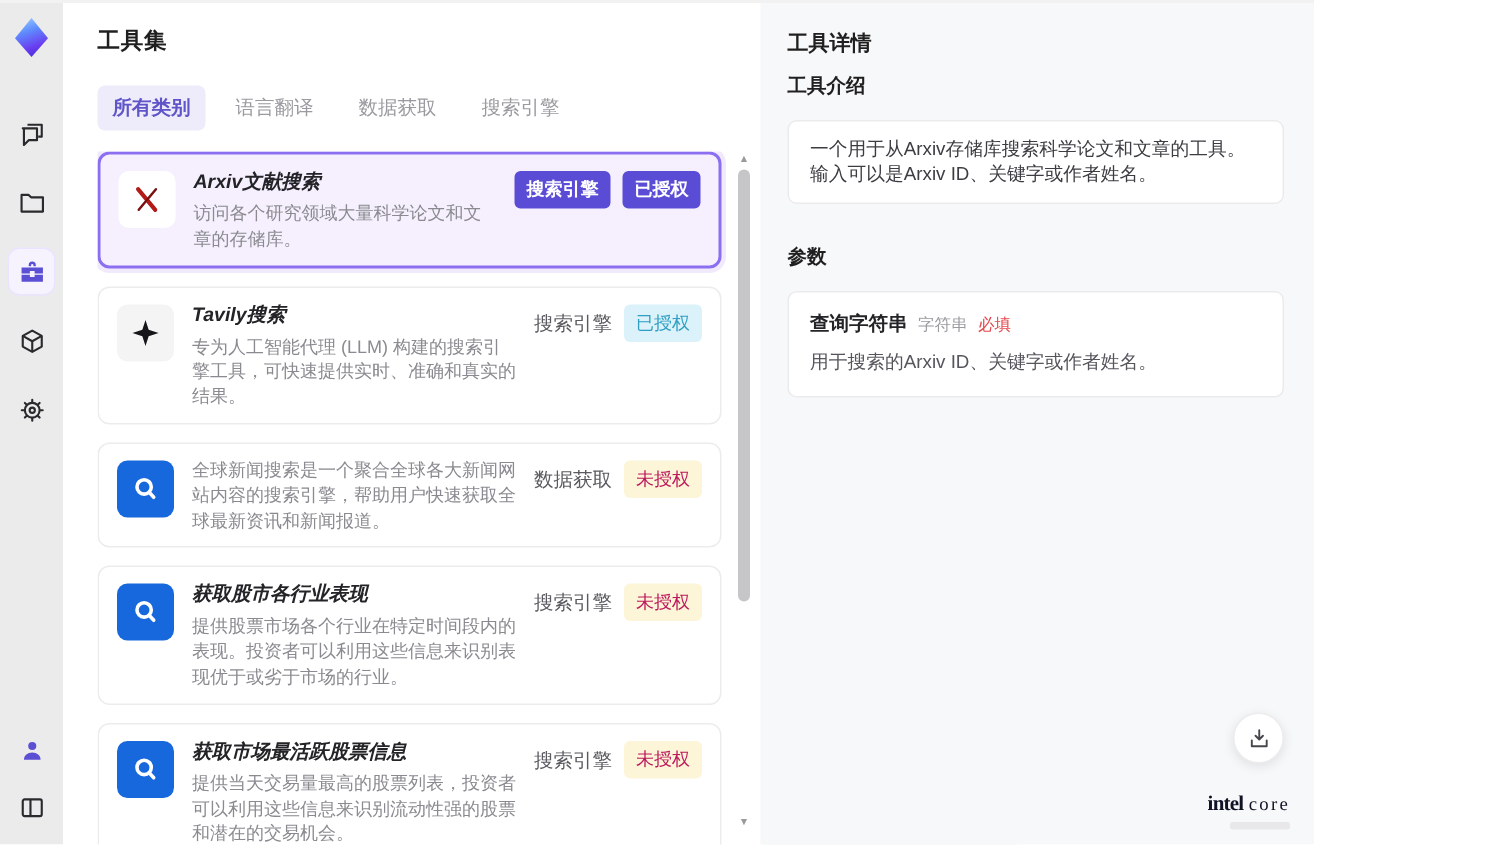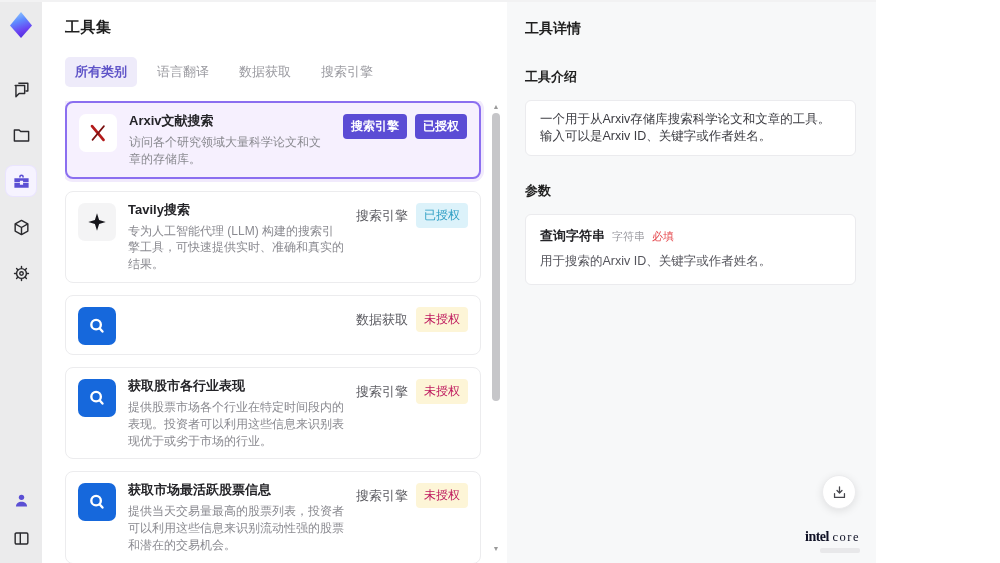--- a/index.html
+++ b/index.html
@@ -29,38 +29,38 @@
 
   .tool-viewport { position:relative; height:473px; overflow:hidden; padding-right:26px; }
   .tool-list { display:flex; flex-direction:column; gap:12px; }
   .card { background:#fff; border:1px solid #ececee; border-radius:8px; padding:9px 12px; display:flex; gap:12px; cursor:pointer; }
   .card.selected { border:2px solid #8b6ff0; background:#f6f0fe; box-shadow:0 0 0 3px #f1eafc; }
   .tool-icon { width:38px; height:38px; border-radius:7px; flex-shrink:0; display:flex; align-items:center; justify-content:center; background:#f4f4f5; margin-top:2px; }
   .tool-icon.white { background:#fff; }
   .tool-icon.blue { background:#1668dc; }
   .tool-icon svg { width:22px; height:22px; }
   .tool-main { flex:1; min-width:0; }
-  .tool-name { font-size:13px; font-weight:bold; color:#242428; margin-bottom:4px; }
+  .tool-name { font-size:13px; font-weight:bold; color:#242428; margin-bottom:4px;font-style:italic; }
   .tool-desc { font-size:12px; line-height:1.4; color:#8a8a90; }
   .tool-badges { display:flex; gap:8px; align-items:flex-start; flex-shrink:0; padding-top:2px; }
   .badge { font-size:12px; border-radius:4px; padding:4px 8px; white-space:nowrap; }
   .badge.solid { background:#5b4cd5; color:#fff; font-weight:bold; }
   .cat-text { font-size:13px; color:#5a5a60; padding:4px 0; white-space:nowrap; }
   .badge.blue { background:#dcf2fa; color:#2f9fc4; }
   .badge.yellow { background:#fdf5d7; color:#be185d; }
 
   
   .scrollbar { position:absolute; right:6px; top:0; width:10px; height:473px; }
   .sb-arrow { position:absolute; left:0; width:10px; font-size:7px; color:#9a9a9a; text-align:center; line-height:8px; }
   .sb-up { top:2px; } .sb-down { top:444px; }
   .sb-thumb { position:absolute; left:1px; top:12px; width:8px; height:288px; background:#c6c6c9; border-radius:4px; }
 
   
   .detail-panel { flex:1; background:#f7f8f9; padding:18px 20px 0 18px; position:relative; }
-  .detail-title { font-size:14px; font-weight:bold; margin-bottom:30px; }
+  .detail-title { font-size:14px; font-weight:bold; margin-bottom:10px; }
   .section-h { font-size:13px; font-weight:bold; margin-bottom:14px; }
   .intro-box { background:#fff; border:1px solid #ebebee; border-radius:6px; padding:10px 14px; font-size:12.5px; color:#3c3c42; margin-bottom:26px; }
   .param-box { background:#fff; border:1px solid #ebebee; border-radius:6px; padding:12px 14px 14px; }
   .param-head { display:flex; align-items:center; gap:7px; margin-bottom:8px; }
   .param-name { font-size:13px; font-weight:bold; color:#242428; }
   .param-type { font-size:11px; color:#9a9aa0; }
   .param-required { font-size:11px; color:#e5484d; }
   .param-desc { font-size:12.5px; color:#55555c; }
 
   .fab { position:absolute; right:20px; bottom:54px; width:34px; height:34px; border-radius:50%; background:#fff; border:1px solid #ececee; box-shadow:0 2px 8px rgba(0,0,0,.10); display:flex; align-items:center; justify-content:center; color:#46464c; cursor:pointer; }
@@ -176,20 +176,21 @@
         </div>
 
         <div class="card">
           <div class="tool-icon blue">
             <svg viewBox="0 0 24 24" fill="none" stroke="#fff" stroke-width="2.6" stroke-linecap="round">
               <circle cx="11" cy="10.5" r="5.2"></circle>
                 <path d="M14.8 14.5L18 18"></path>
             </svg>
           </div>
           <div class="tool-main">
+            <div class="tool-desc">全球新闻搜索是一个聚合全球各大新闻网站内容的搜索引擎，帮助用户快速获取全球最新资讯和新闻报道。</div>
           </div>
           <div class="tool-badges">
             <span class="cat-text">数据获取</span>
             <span class="badge yellow">未授权</span>
           </div>
         </div>
 
         <div class="card">
           <div class="tool-icon blue">
             <svg viewBox="0 0 24 24" fill="none" stroke="#fff" stroke-width="2.6" stroke-linecap="round">

